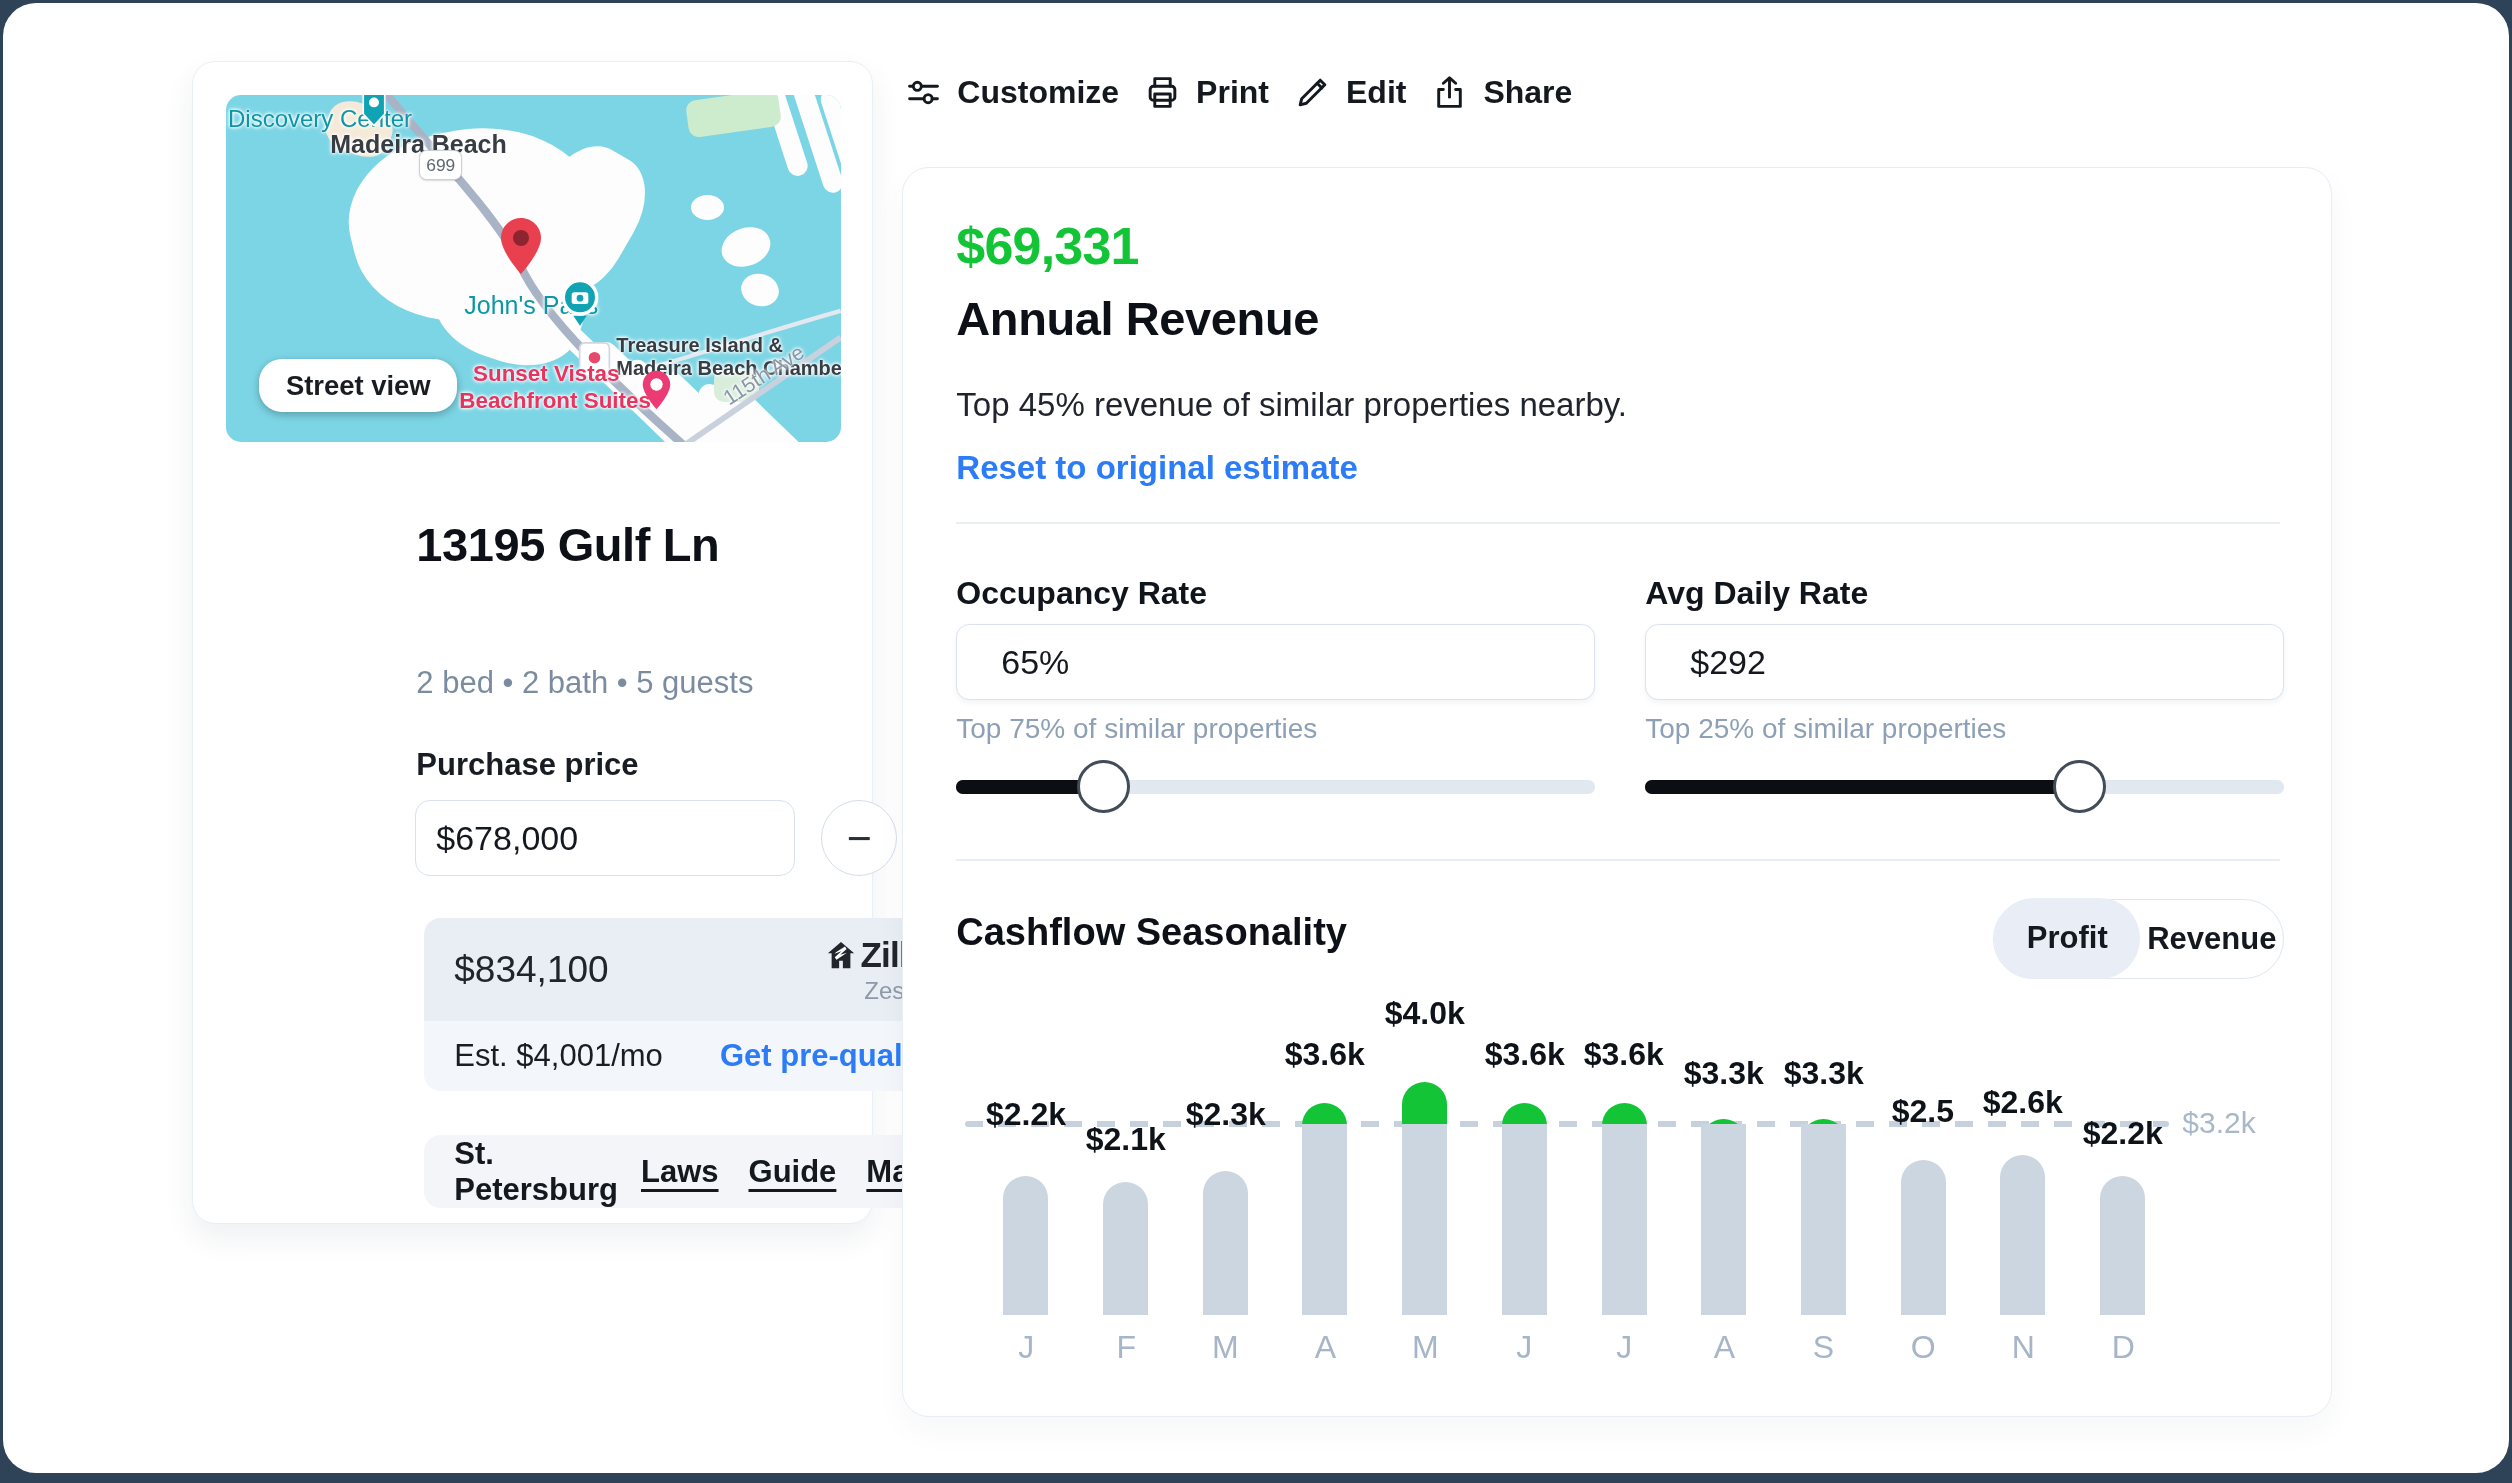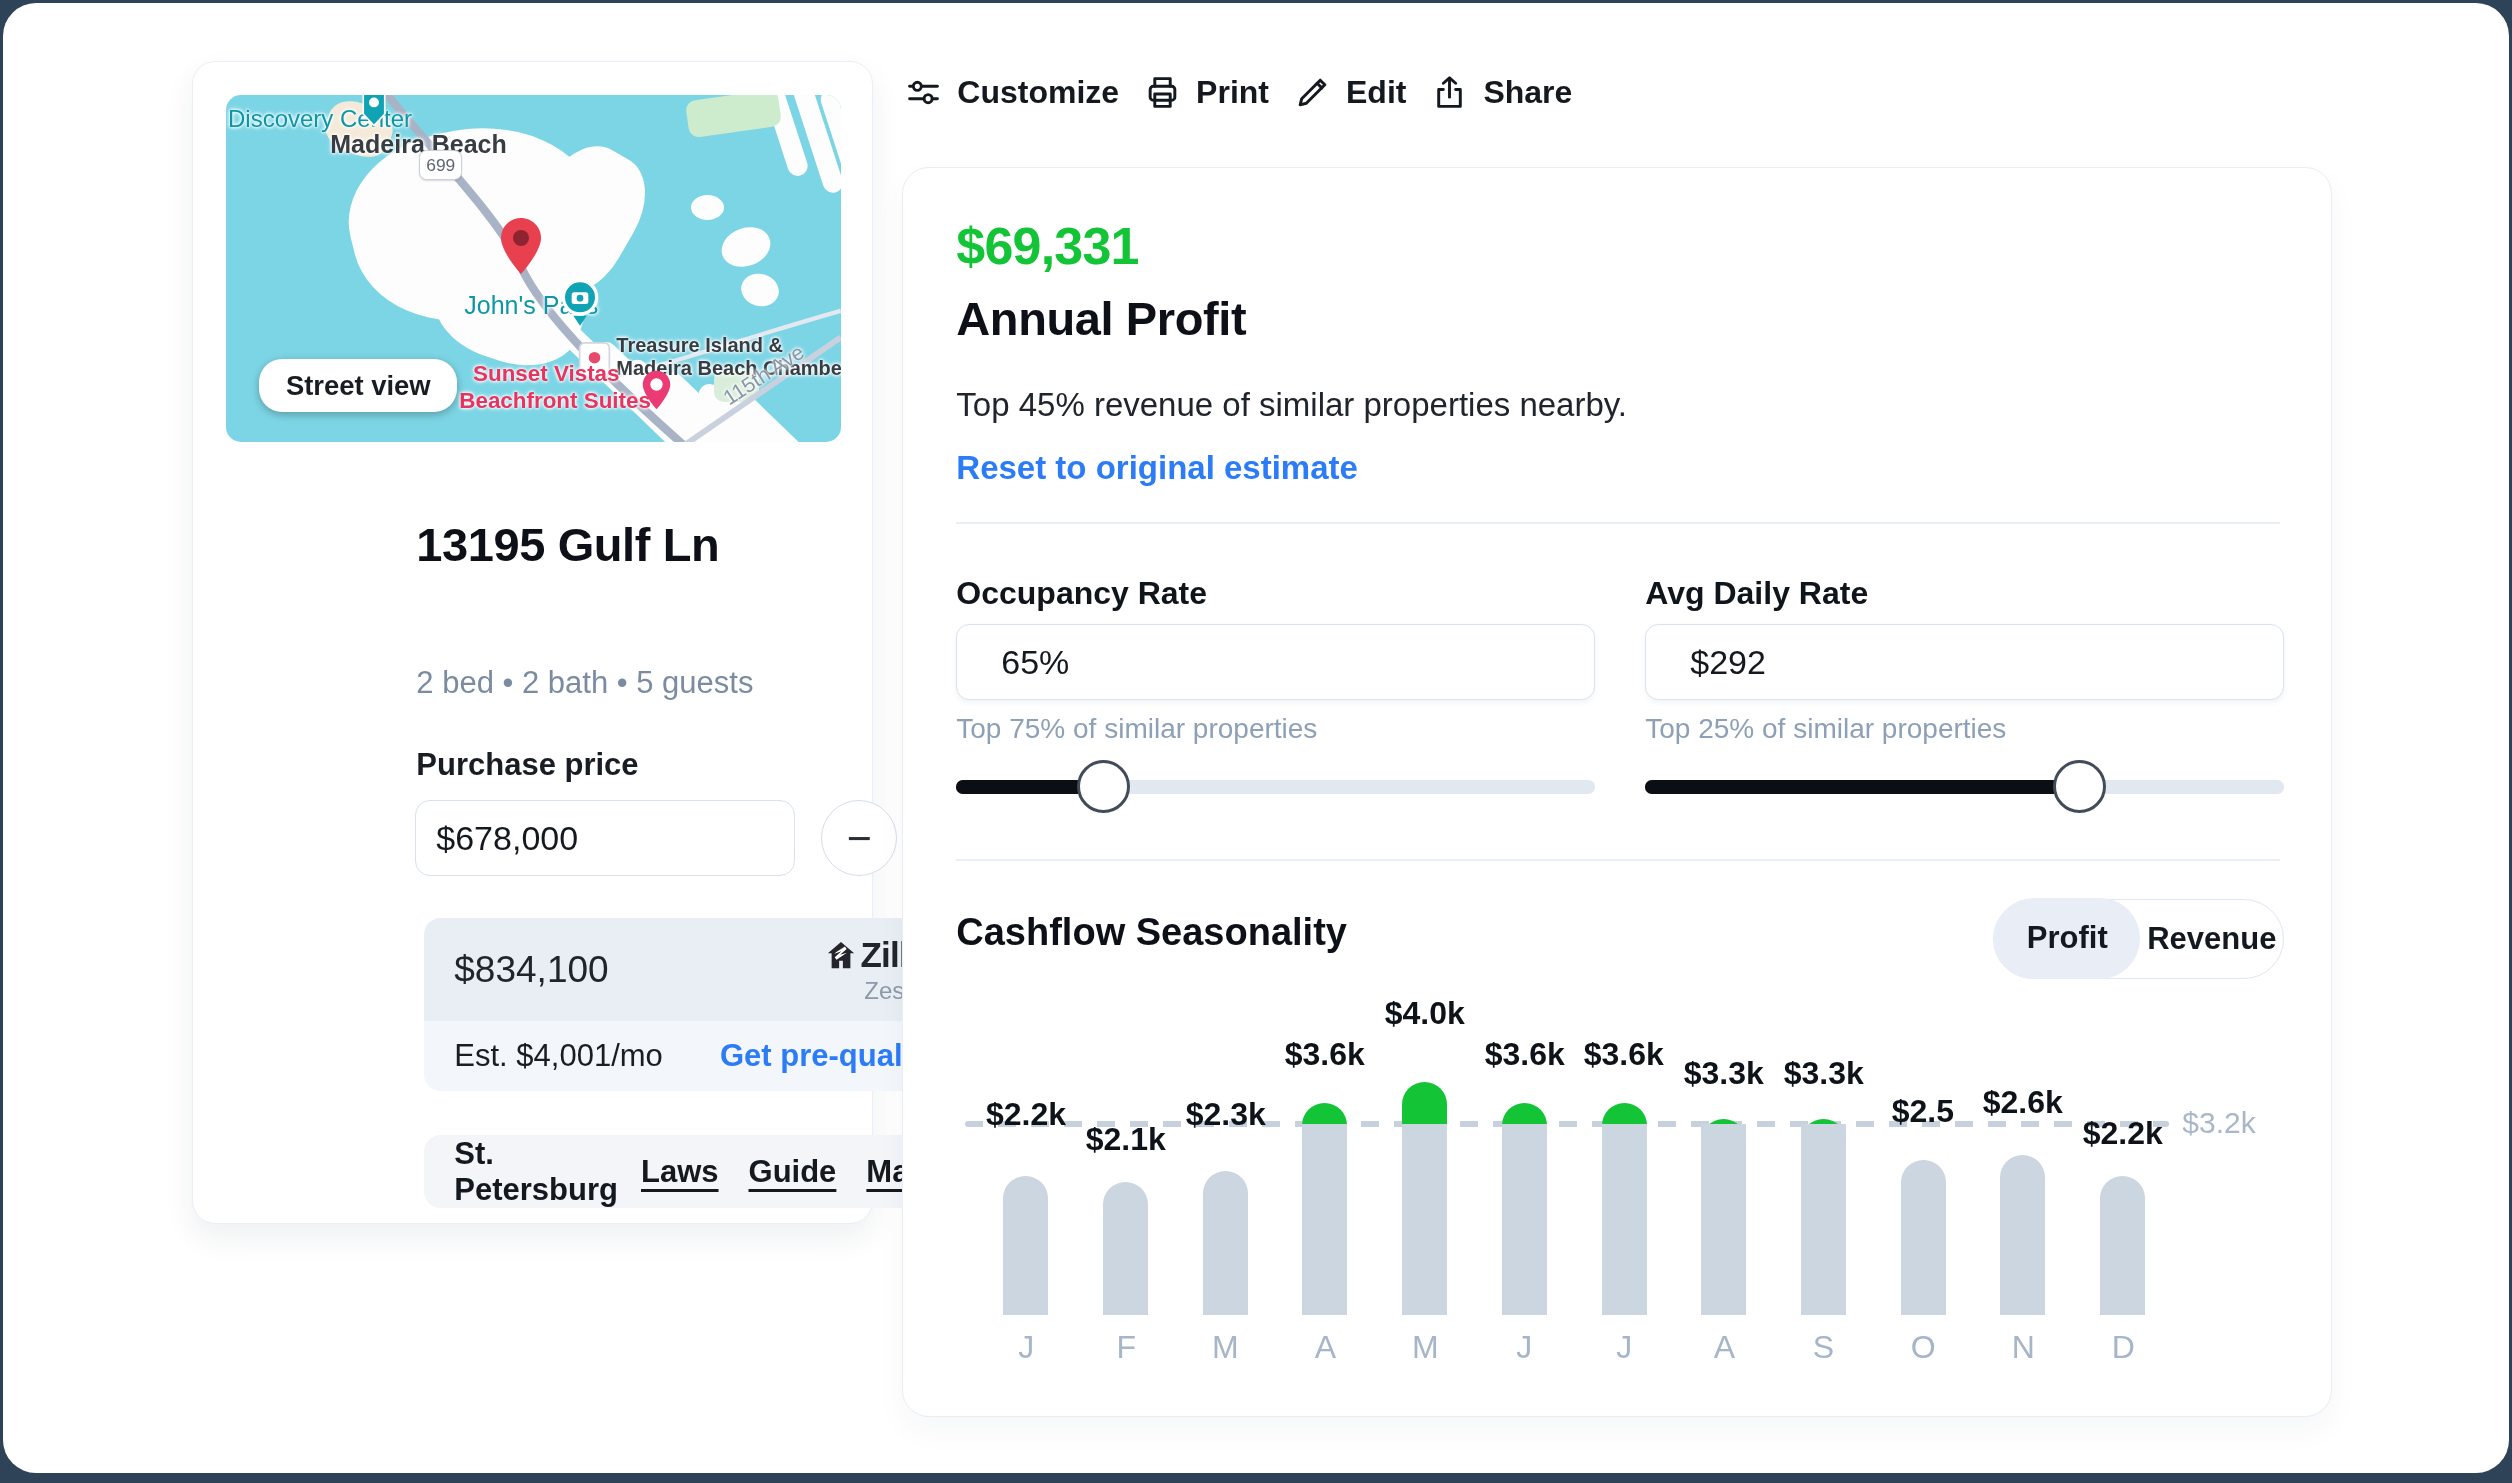--- a/index.html
+++ b/index.html
@@ -246,21 +246,21 @@
           <path d="M12 15V3"></path>
           <path d="M8 6l4-3.5L16 6"></path>
           <path d="M8 10H5v11h14V10h-3"></path>
         </svg>
       <span>Share</span>
     </div>
   </div>
 
   <div class="rev-card">
     <div class="amount">$69,331</div>
-    <div class="rev-title">Annual Profit</div>
+    <div class="rev-title">Annual Revenue</div>
     <div class="rev-sub">Top 45% revenue of similar properties nearby.</div>
     <a class="reset-link">Reset to original estimate</a>
     <div class="divider" style="top:354px;"></div>
 
     <div class="col-label" style="left:53px;">Occupancy Rate</div>
     <div class="col-label" style="left:742px;">Avg Daily Rate</div>
     <input class="rate-input" style="left: 53px;" value="65%">
     <input class="rate-input" style="left: 742px;" value="$292">
     <div class="helper" style="left:53px;">Top 75% of similar properties</div>
     <div class="helper" style="left:742px;">Top 25% of similar properties</div>

